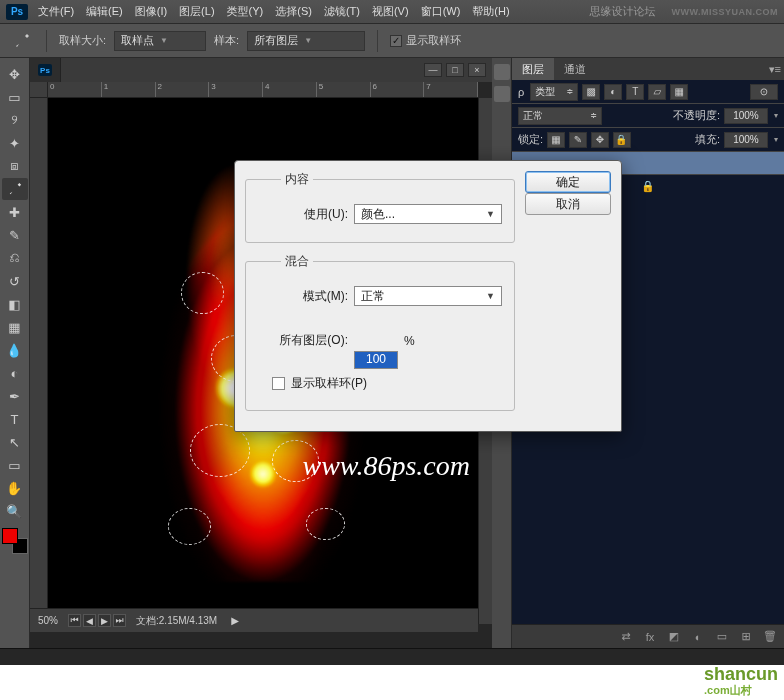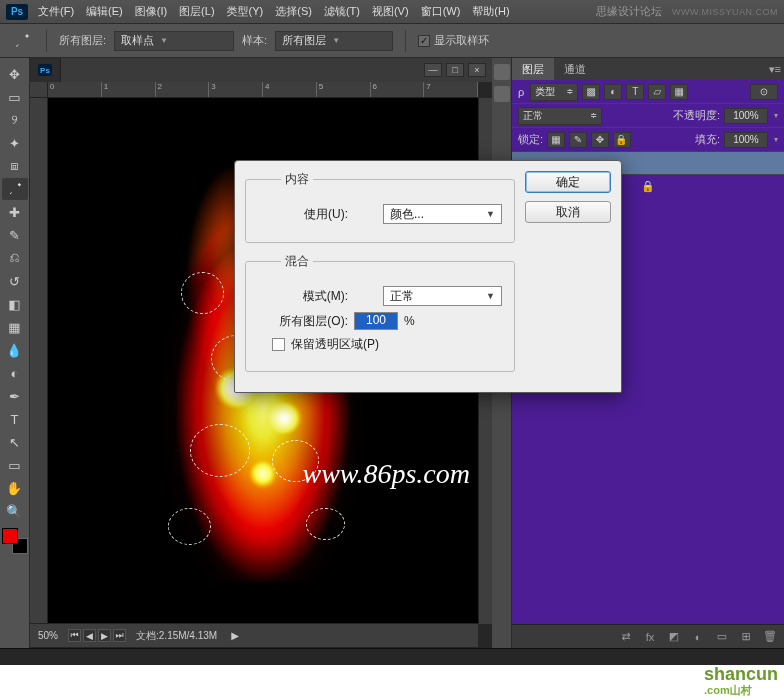--- a/index.html
+++ b/index.html
@@ -4,21 +4,21 @@
 <style>
 * { margin: 0; padding: 0; box-sizing: border-box; font-family: "Microsoft YaHei", Tahoma, sans-serif; }
 body { background: #fff; width: 784px; height: 700px; overflow: hidden; position: relative; }
 .ps-app { background: #535353; width: 784px; height: 665px; color: #ccc; font-size: 11px; position: relative; }
 
 
 .menubar { height: 24px; background: linear-gradient(#535353,#4a4a4a); display: flex; align-items: center; padding: 0 6px; border-bottom: 1px solid #2a2a2a; }
 .ps-logo { width: 22px; height: 16px; background: #001e36; color: #31a8ff; font-weight: bold; font-size: 10px; display: inline-flex; align-items: center; justify-content: center; border-radius: 2px; margin-right: 10px; }
 .menubar span.mi { margin-right: 12px; cursor: default; color: #ddd; }
 .brand { margin-left: auto; color: #999; font-size: 11px; }
-.brand-url { font-size: 9px; color: #777; margin-left: 10px; letter-spacing: 0.5px; }
+.brand-url { font-size: 9px; color: #777; margin-left: 16px; letter-spacing: 0.5px; font-weight: bold; }
 
 
 .optbar { height: 34px; background: #535353; display: flex; align-items: center; padding: 0 10px; border-bottom: 1px solid #2a2a2a; gap: 8px; }
 .tool-ico { width: 24px; height: 24px; display: flex; align-items: center; justify-content: center; }
 .sep { width: 1px; height: 22px; background: #3a3a3a; margin: 0 4px; }
 .lbl { color: #ccc; }
 .dd { background: #434343; border: 1px solid #333; color: #ddd; height: 20px; display: flex; align-items: center; padding: 0 6px; gap: 6px; }
 .dd .chev { font-size: 8px; color: #999; }
 .chk { width: 12px; height: 12px; background: #6a6a6a; border: 1px solid #333; display: inline-flex; align-items: center; justify-content: center; color: #111; font-size: 10px; margin-right: 4px; }
 
@@ -50,60 +50,60 @@
   radial-gradient(ellipse 25% 20% at 50% 85%, rgba(180,40,0,0.7), rgba(80,10,0,0.5) 60%, transparent 95%);
   filter: blur(1px) contrast(1.6) brightness(1.05);
 }
 .fire::before, .fire::after { content: ""; position: absolute; inset: 0; background:
   radial-gradient(circle 30px at 40% 55%, rgba(255,240,180,0.9), transparent 70%),
   radial-gradient(circle 24px at 58% 62%, rgba(255,230,150,0.85), transparent 70%),
   radial-gradient(circle 20px at 50% 75%, rgba(255,220,130,0.8), transparent 70%);
   mix-blend-mode: screen;
 }
 .marquee { position: absolute; border: 1px dashed rgba(255,255,255,0.85); border-radius: 50%; }
-.watermark { position: absolute; right: 8px; top: 360px; font-size: 28px; color: #fff; font-family: Georgia, serif; font-style: italic; pointer-events: none; }
-.statusbar { position: absolute; left: 0; right: 14px; bottom: 1px; height: 24px; background: #3e3e3e; display: flex; align-items: center; gap: 10px; padding: 0 8px; font-size: 10px; color: #ccc; border-top: 1px solid #222; }
+.watermark { position: absolute; right: 8px; top: 352px; font-size: 28px; color: #fff; font-family: Georgia, serif; font-style: italic; pointer-events: none; }
+.statusbar { position: absolute; left: 0; right: 14px; bottom: 16px; height: 24px; background: #3e3e3e; display: flex; align-items: center; gap: 10px; padding: 0 8px; font-size: 10px; color: #ccc; border-top: 1px solid #222; }
 .statusbar .nav { display: flex; gap: 2px; }
 .statusbar .nav span { width: 13px; height: 13px; border: 1px solid #555; display: inline-flex; align-items: center; justify-content: center; font-size: 9px; background: #333; }
 .sb-v { position: absolute; top: 40px; right: 0; width: 14px; bottom: 24px; background: #3e3e3e; border-left: 1px solid #222; }
 
 
 .rightpanels { position: absolute; right: 0; top: 58px; width: 292px; bottom: 17px; background: #535353; border-left: 1px solid #2a2a2a; }
 .minicol { position: absolute; right: 272px; top: 0; width: 20px; height: 100%; background: #4a4a4a; border-right: 1px solid #2a2a2a; }
 .minicol .ico { width: 16px; height: 16px; margin: 6px auto; background: #666; border-radius: 2px; }
-.panel { position: absolute; right: 0; top: 0; width: 272px; bottom: 0; background: #4c1d95; }
+.panel { position: absolute; right: 0; top: 0; width: 272px; bottom: 0; background: #0f172a; }
 .panel-tabs { height: 22px; display: flex; align-items: stretch; background: #3a3a3a; }
 .panel-tabs .ptab { padding: 0 10px; display: flex; align-items: center; font-size: 11px; color: #bbb; }
 .panel-tabs .ptab.act { background: #535353; color: #eee; }
 .panel-tabs .pmenu { margin-left: auto; width: 18px; display: flex; align-items: center; justify-content: center; color: #aaa; }
 .panel-row { height: 24px; display: flex; align-items: center; padding: 0 6px; gap: 4px; border-bottom: 1px solid #444; }
 .panel-row .ico-s { width: 18px; height: 16px; background: #434343; border: 1px solid #333; display: inline-flex; align-items: center; justify-content: center; font-size: 10px; color: #ccc; }
 .pdd { background: #434343; border: 1px solid #333; color: #ddd; height: 18px; display: flex; align-items: center; padding: 0 4px; font-size: 10px; }
 .num { background: #434343; border: 1px solid #333; width: 44px; height: 16px; text-align: center; color: #ddd; font-size: 10px; display: inline-flex; align-items: center; justify-content: center; }
 .layer-sel { flex: 1; background: #5f7aa0; height: 22px; margin-top: 0; }
 .panel-foot { position: absolute; left: 0; right: 0; bottom: 0; height: 24px; background: #3a3a3a; display: flex; align-items: center; justify-content: flex-end; gap: 8px; padding: 0 6px; border-top: 1px solid #222; }
 .panel-foot .fic { width: 16px; height: 14px; color: #999; font-size: 11px; display: inline-flex; align-items: center; justify-content: center; }
 .lockrow { height: 24px; display: flex; align-items: center; justify-content: center; color: #999; border-top: 1px solid #444; }
 
 
 .dialog { position: absolute; left: 234px; top: 160px; width: 388px; background: #eee; border: 1px solid #5a5a5a; border-radius: 4px 4px 2px 2px; box-shadow: 0 4px 20px rgba(0,0,0,0.5); color: #222; font-size: 12px; }
 .dlg-title { height: 28px; background: linear-gradient(#f5f5f5,#ddd); border-bottom: 1px solid #bbb; display: flex; align-items: center; padding: 0 8px; border-radius: 4px 4px 0 0; }
 .dlg-title .xbtn { margin-left: auto; width: 42px; height: 18px; background: linear-gradient(#e07070,#c83030); border: 1px solid #803030; border-radius: 2px; color: #fff; display: flex; align-items: center; justify-content: center; font-size: 11px; }
 .dlg-body { display: flex; padding: 10px; gap: 10px; }
 .dlg-left { flex: 1; }
-.dlg-right { width: 86px; display: flex; flex-direction: column; gap: 8px; }
+.dlg-right { width: 86px; display: flex; flex-direction: column; }
 .wbtn { height: 22px; background: linear-gradient(#fafafa,#e4e4e4); border: 1px solid #999; border-radius: 3px; display: flex; align-items: center; justify-content: center; font-size: 12px; }
 .wbtn.primary { border: 1px solid #3a7ac0; box-shadow: 0 0 0 1px #8cc0f0 inset; }
 fieldset { border: 1px solid #bbb; border-radius: 3px; padding: 10px 12px 12px; margin-bottom: 10px; }
 legend { padding: 0 4px; color: #333; margin-left: 23px; }
 .frow { display: flex; align-items: center; gap: 6px; margin: 6px 0; }
 .frow label { width: 90px; text-align: right; }
-.fsel { flex: 1; height: 20px; border: 1px solid #888; background: #fff; display: flex; align-items: center; padding: 0 6px; justify-content: space-between; margin-left: 29px; }
+.fsel { flex: 1; height: 20px; border: 1px solid #888; background: #fff; display: flex; align-items: center; padding: 0 6px; justify-content: space-between; }
 .fsel .chev { font-size: 9px; color: #444; }
-.finput { width: 44px; height: 18px; border: 1px solid #888; background: #fff; text-align: center; }
+.finput { width: 44px; height: 18px; border: 1px solid #888; background: #fff; text-align: center; margin-top: 39px; }
 .finput.sel { background: #2060c0; color: #fff; }
 .swatch { width: 34px; height: 20px; border: 1px solid #888; background: #fff; position: relative; }
 .swatch::after { content: ""; position: absolute; right: 0; top: 0; bottom: 0; width: 10px; border-left: 1px solid #888; }
 .fchk { width: 13px; height: 13px; border: 1px solid #888; background: #fff; display: inline-block; }
 
 
 .corner-logo { position: absolute; right: 6px; bottom: 4px; font-size: 18px; font-weight: bold; color: #6a9a2a; text-shadow: 0 0 2px #fff; }
 .corner-logo small { font-size: 11px; display: block; color: #7aae36; line-height: 1; }
 
 .app-footer { position: absolute; left: 0; right: 0; bottom: 0; height: 17px; background: #262626; border-top: 1px solid #111; }
@@ -128,22 +128,22 @@
     <span class="brand"><span>思缘设计论坛</span><span class="brand-url">WWW.MISSYUAN.COM</span></span>
   </div>
 
   <div class="optbar">
     <span class="tool-ico">
       <svg width="16" height="16" viewBox="0 0 16 16">
           <path d="M13 1l2 2-2 2-1-1-7 7-2 3-1-1 3-2 7-7-1-1z" fill="#ccc"></path>
         </svg>
     </span>
     <div class="sep"></div>
-    <span class="lbl">所有图层:</span>
-    <div class="dd" style="width:120px">
+    <span class="lbl">取样大小:</span>
+    <div class="dd" style="width:92px">
         <span>取样点</span>
         <span class="chev">▼</span>
       </div>
     <span class="lbl">样本:</span>
     <div class="dd" style="width:118px">
         <span>所有图层</span>
         <span class="chev">▼</span>
       </div>
     <div class="sep"></div>
     <span style="display:flex;align-items:center">
@@ -317,21 +317,21 @@
                 <span class="chev">▼</span>
               </div>
           </div>
           <div class="frow">
             <label>所有图层(O):</label>
             <div class="finput sel">100</div>
             <span>%</span>
           </div>
           <div class="frow" style="margin-left:14px">
             <span class="fchk"></span>
-            <span>保留透明区域(P)</span>
+            <span>显示取样环(P)</span>
           </div>
         </fieldset>
       </div>
       <div class="dlg-right">
         <div class="wbtn primary">确定</div>
         <div class="wbtn">取消</div>
       </div>
     </div>
   </div>
 

